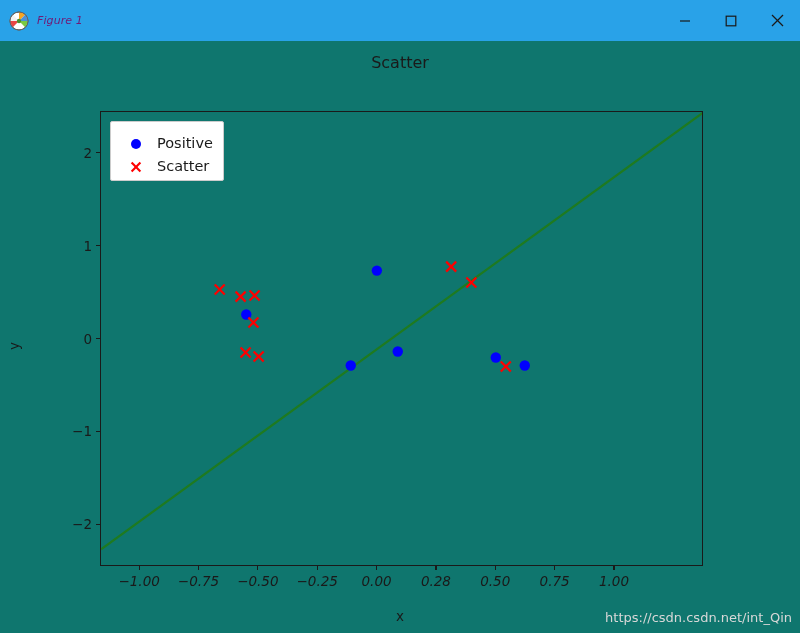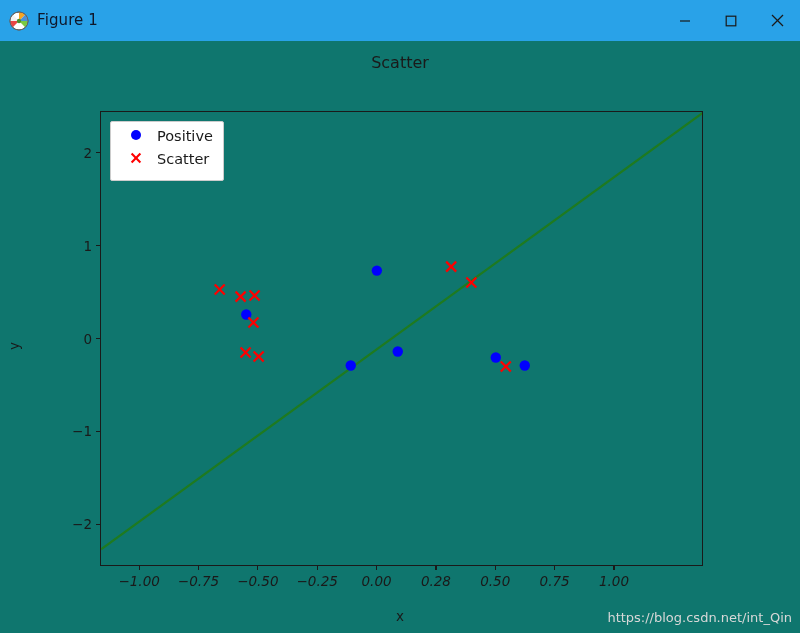--- a/index.html
+++ b/index.html
@@ -33,24 +33,25 @@
   }
   #title-icon {
     width: 20px; height: 20px;
     margin-left: 9px;
     margin-right: 8px;
     flex: 0 0 auto;
     position: relative;
   }
   #title-text {
     font-family: "DejaVu Sans", sans-serif;
-    font-size: 15px;
-    color: #0f172a;
+    font-size: 11px;
+    color: #701a75;
     line-height: 41px;
     letter-spacing: 0.1px;
+    font-style: italic;
   }
   #win-buttons {
     position: absolute;
     right: 0; top: 0;
     height: 41px;
     display: flex;
   }
   .win-btn {
     width: 46px;
     height: 41px;
@@ -138,21 +139,21 @@
     left: 110px;
     top: 80px;
     background: #ffffff;
     border: 1px solid #cccccc;
     border-radius: 2px;
     padding: 6px 10px 6px 8px;
     box-sizing: border-box;
   }
   .legend-row {
     display: flex;
-    align-items: flex-start;
+    align-items: flex-end;
     height: 23px;
   }
   .legend-handle {
     width: 34px;
     display: flex;
     align-items: center;
     justify-content: center;
   }
   .legend-label {
     font-size: 14.5px;
@@ -310,15 +311,15 @@
         <span class="legend-handle">
           <svg width="14" height="14" viewBox="0 0 14 14">
             <line x1="2.6" y1="2.6" x2="11.4" y2="11.4" stroke="#ff0000" stroke-width="2.1"></line>
             <line x1="11.4" y1="2.6" x2="2.6" y2="11.4" stroke="#ff0000" stroke-width="2.1"></line>
           </svg>
         </span>
         <span class="legend-label">Scatter</span>
       </div>
     </div>
 
-    <div id="watermark">https://blog.csdn.net/int_Qin</div>
+    <div id="watermark">https://csdn.csdn.net/int_Qin</div>
   </div>
 </div>
 
 </body></html>

